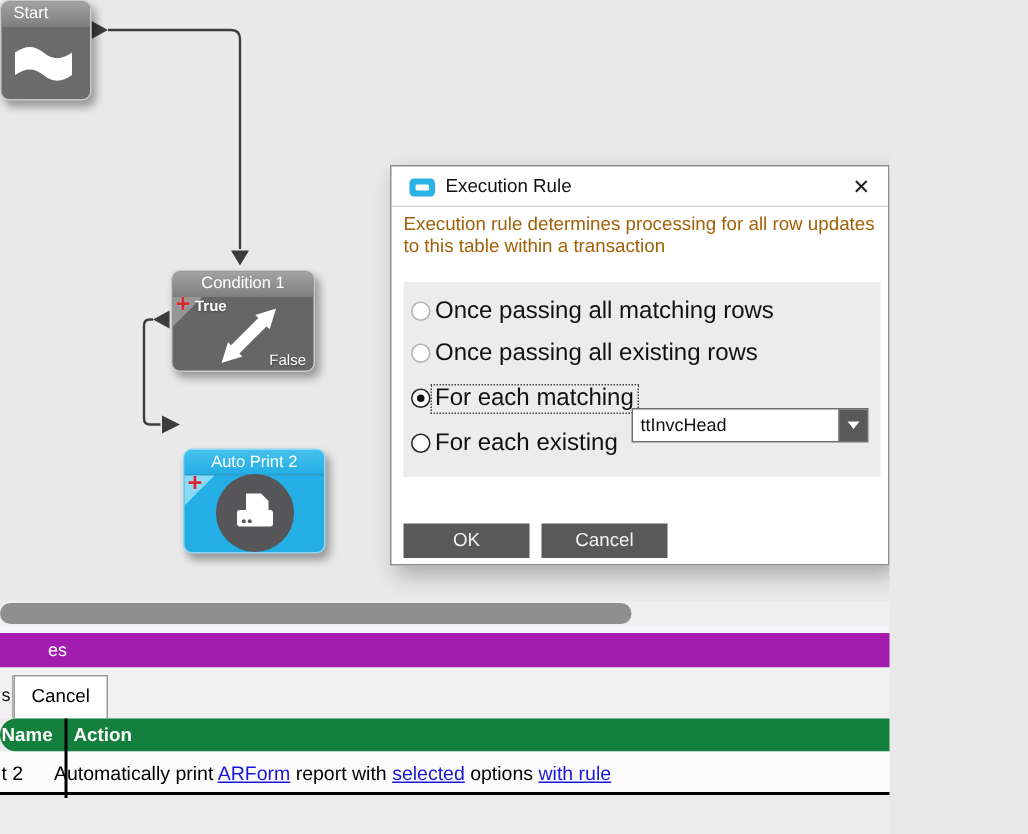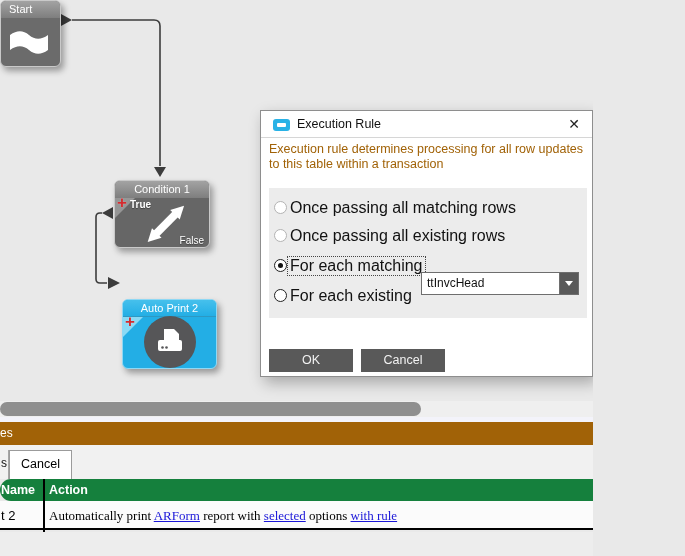--- a/index.html
+++ b/index.html
@@ -57,36 +57,36 @@
   .dd-btn { width:19px; background:#595959; border-left:1px solid #6e6e6e; display:flex; align-items:center; justify-content:center; cursor:pointer; }
   .dd-caret { width:0; height:0; border-left:4px solid transparent; border-right:4px solid transparent; border-top:5px solid #fff; }
   .dlg-btn { position:absolute; top:238px; height:23px; width:84px; background:#595959; color:#f2f2f2;
              font-size:12.5px; text-align:center; line-height:23px; cursor:pointer; }
   .btn-ok { left:8px; } .btn-cancel { left:100px; }
 
   
   .hscroll-track { position:absolute; left:0; top:401px; width:685px; height:16px; background:#efefef; }
   .hscroll-thumb { position:absolute; left:0; top:1px; width:421px; height:14px; background:#8f8f8f; border-radius:7px; }
   .strip { position:absolute; left:0; top:417px; width:685px; height:5px; background:#f3f3fa; }
-  .graybar { position:absolute; left:0; top:422px; width:685px; height:23px; background:#a16207;
-             color:#fff; font-size:12px; line-height:23px; }
+  .graybar { position:absolute; left:0; top:422px; width:685px; height:23px; background:#a21caf;
+             color:#fff; font-size:12px; line-height:23px;padding-left:32px; }
   .graybar span { margin-left:0; }
   .tabstrip { position:absolute; left:0; top:445px; width:685px; height:34px; background:#f1f1f1; }
   .tab-partial { position:absolute; left:0; top:5px; width:9px; height:29px; border-right:1px solid #a5a5a5;
                  font-size:12px; color:#111; line-height:26px; padding-left:1px; }
   .tab-active { position:absolute; left:9px; top:5px; width:63px; height:29px; background:#fff;
                 border:1px solid #9b9b9b; border-bottom:none; font-size:12.5px; color:#000;
                 text-align:center; line-height:27px; cursor:pointer; }
   .tbl-header { position:absolute; left:0; top:479px; width:685px; height:22px; background:#15803d;border-radius:11px; }
   .tbl-header .hc { position:absolute; top:0; color:#fff; font-weight:bold; font-size:12.5px; line-height:22px; }
   .hc-name { left:1px; } .hc-action { left:49px; } .hc-term { left:648px; }
   .tbl-row { position:absolute; left:0; top:501px; width:685px; height:29px; background:#fbfbfb;
              border-bottom:2px solid #000; }
   .tbl-row .rc { position:absolute; top:0; font-size:13px; color:#000; line-height:29px; white-space:nowrap; }
-  .rc-name { left:1px; } .rc-action { left:49px;font-family:Liberation Serif, serif; }
+  .rc-name { left:1px; } .rc-action { left:36px; }
   .rc-action a { color:#1a16d8; text-decoration:underline; cursor:pointer; }
   .vdiv { position:absolute; top:479px; width:2px; height:53px; background:#000; }
   .vd1 { left:43px; } .vd2 { left:642px; } .vd3 { left:681px; }
   .below { position:absolute; left:0; top:532px; width:685px; height:24px; background:#ededed; }
 </style>
 </head>
 <body>
 
 <div class="screen">
 

